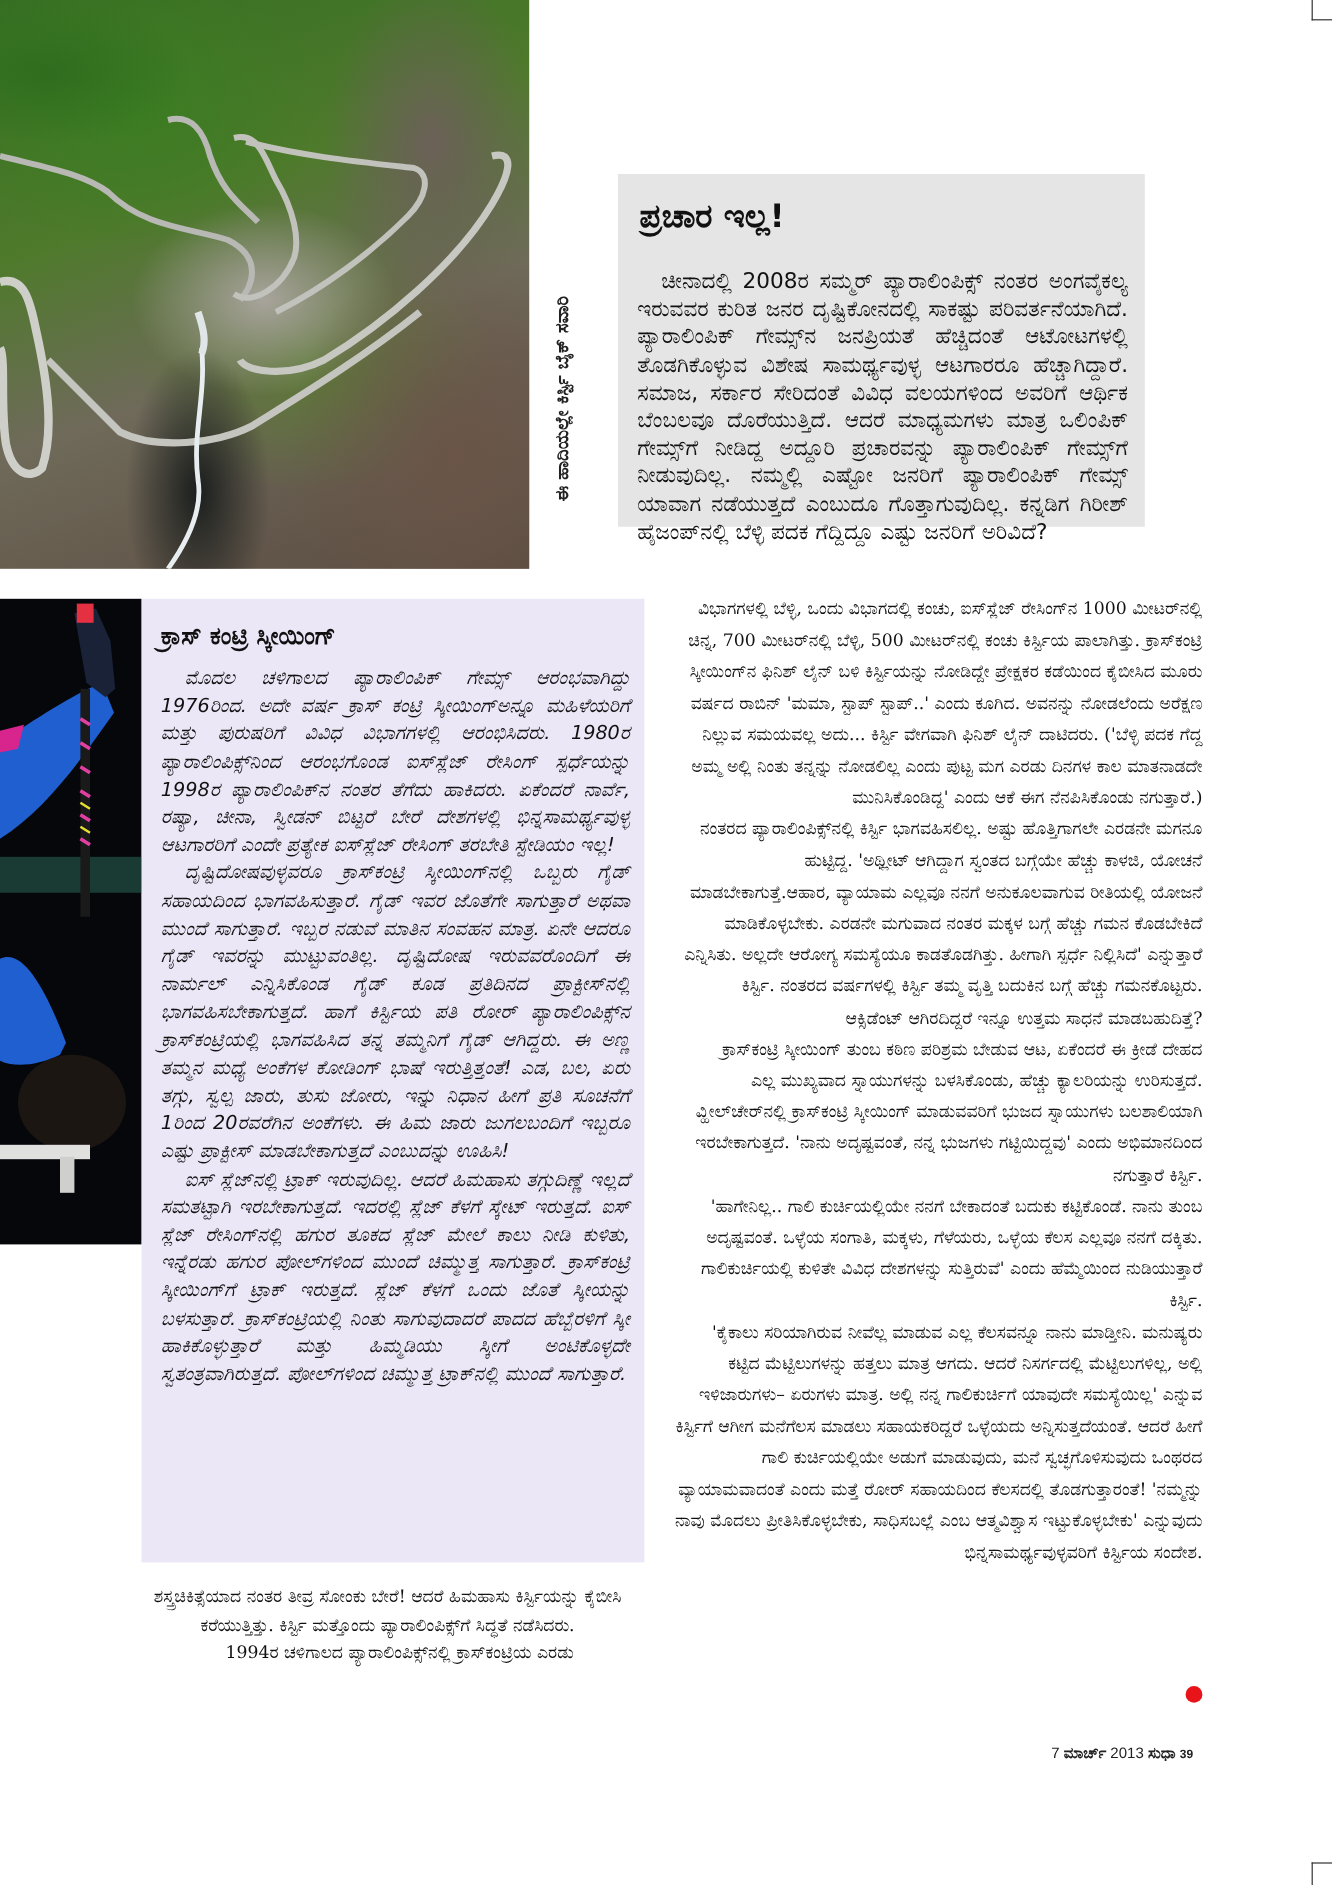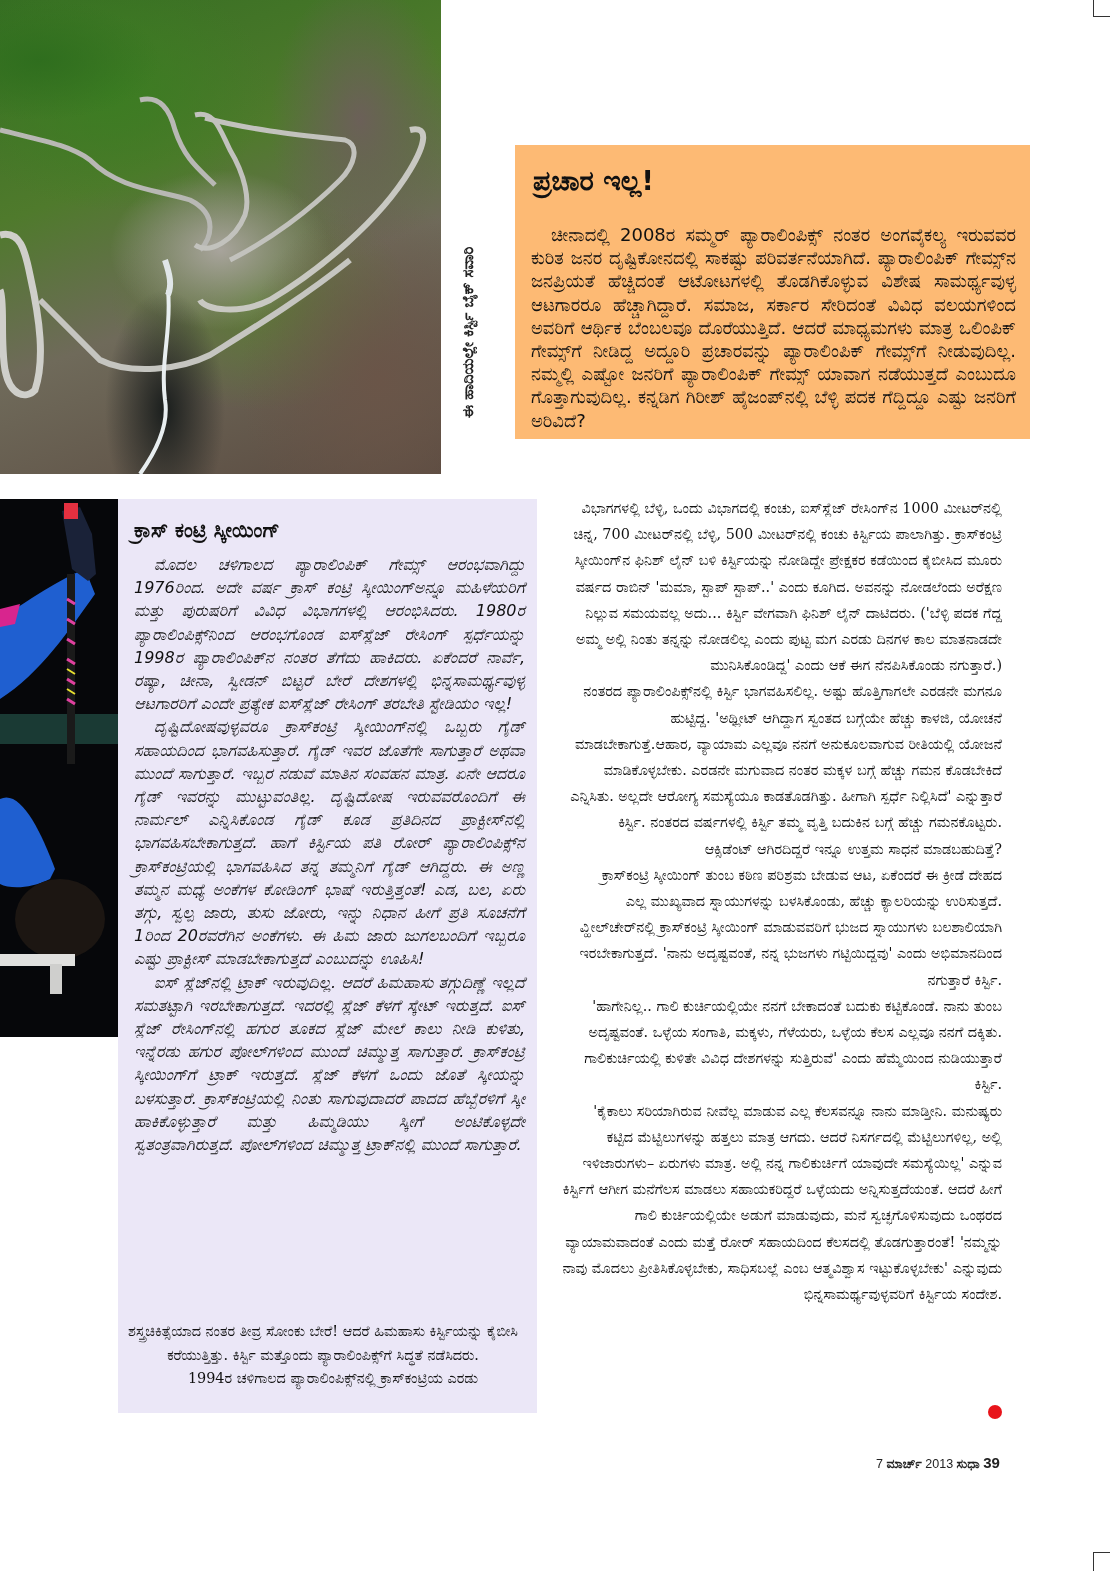--- a/index.html
+++ b/index.html
@@ -28,37 +28,37 @@
 
   .photo-caption {
     position: absolute; left: 448px; top: 190px; width: 40px; height: 285px;
     writing-mode: vertical-rl; transform: rotate(180deg);
     font-size: 15px; font-weight: bold; color: #222;
     display: flex; align-items: center; justify-content: center;
   }
 
   
   .sidebar-box {
-    position: absolute; left: 515px; top: 145px; width: 515px; height: 294px;
-    background: #fdba74; padding: 14px 14px 10px 16px;
+    position: absolute; left: 515px; top: 145px; width: 439px; height: 294px;
+    background: #e5e5e5; padding: 14px 14px 10px 16px;
   }
   .sidebar-title { font-size: 27px; font-weight: bold; color: #111; margin: 4px 0 0 2px; line-height: 36px; }
   .sidebar-body { margin-top: 24px; font-size: 18px; line-height: 23.2px; text-align: justify; color: #111; }
   .indent { text-indent: 20px; }
 
   
   .photo-skier {
     position: absolute; left: 0; top: 499px; width: 118px; height: 538px; overflow: hidden;
     background: #06070a;
   }
   .photo-skier svg { position: absolute; left: 0; top: 0; }
 
   
   .feature-box {
-    position: absolute; left: 118px; top: 499px; width: 419px; height: 914px;
+    position: absolute; left: 118px; top: 499px; width: 419px; height: 803px;
     background: #ebe7f7; padding: 16px 12px 0 16px;
   }
   .feature-box .box-heading { font-size: 20px; font-weight: bold; line-height: 30px; margin-bottom: 8px; }
   .feature-box .box-para { font-size: 16px; line-height: 23.2px; text-align: justify; font-style: italic; }
   .feature-box .box-heading.second { margin-top: 6px; margin-bottom: 14px; }
 
   
   .col-left-bottom {
     position: absolute; left: 118px; top: 1320px; width: 410px;
     font-family: "DejaVu Serif", serif; font-size: 14.4px; line-height: 23.6px;
@@ -72,21 +72,21 @@
   .end-dot {
     position: absolute; left: 988px; top: 1405px; width: 14px; height: 14px; border-radius: 50%;
     background: #e8141a;
   }
 
   .footer {
     position: absolute; left: 876px; top: 1454px; font-size: 12.5px; color: #222;
     font-family: "Liberation Sans", sans-serif;
   }
   .footer .b { font-weight: bold; }
-  .footer .page { font-weight: bold; font-size: 15px; }
+  .footer .page { font-weight: bold; font-size: 10px; }
 </style>
 </head>
 <body>
 
 <div class="crop crop-tr"></div>
 <div class="crop crop-br"></div>
 
 <div class="photo-top">
   <svg width="441" height="474" viewBox="0 0 441 474">
     <path d="M0 130 C40 140 70 145 90 160 C120 190 160 190 190 200 C220 215 210 240 200 250" stroke="#b8b8b4" stroke-width="5" fill="none"></path>

